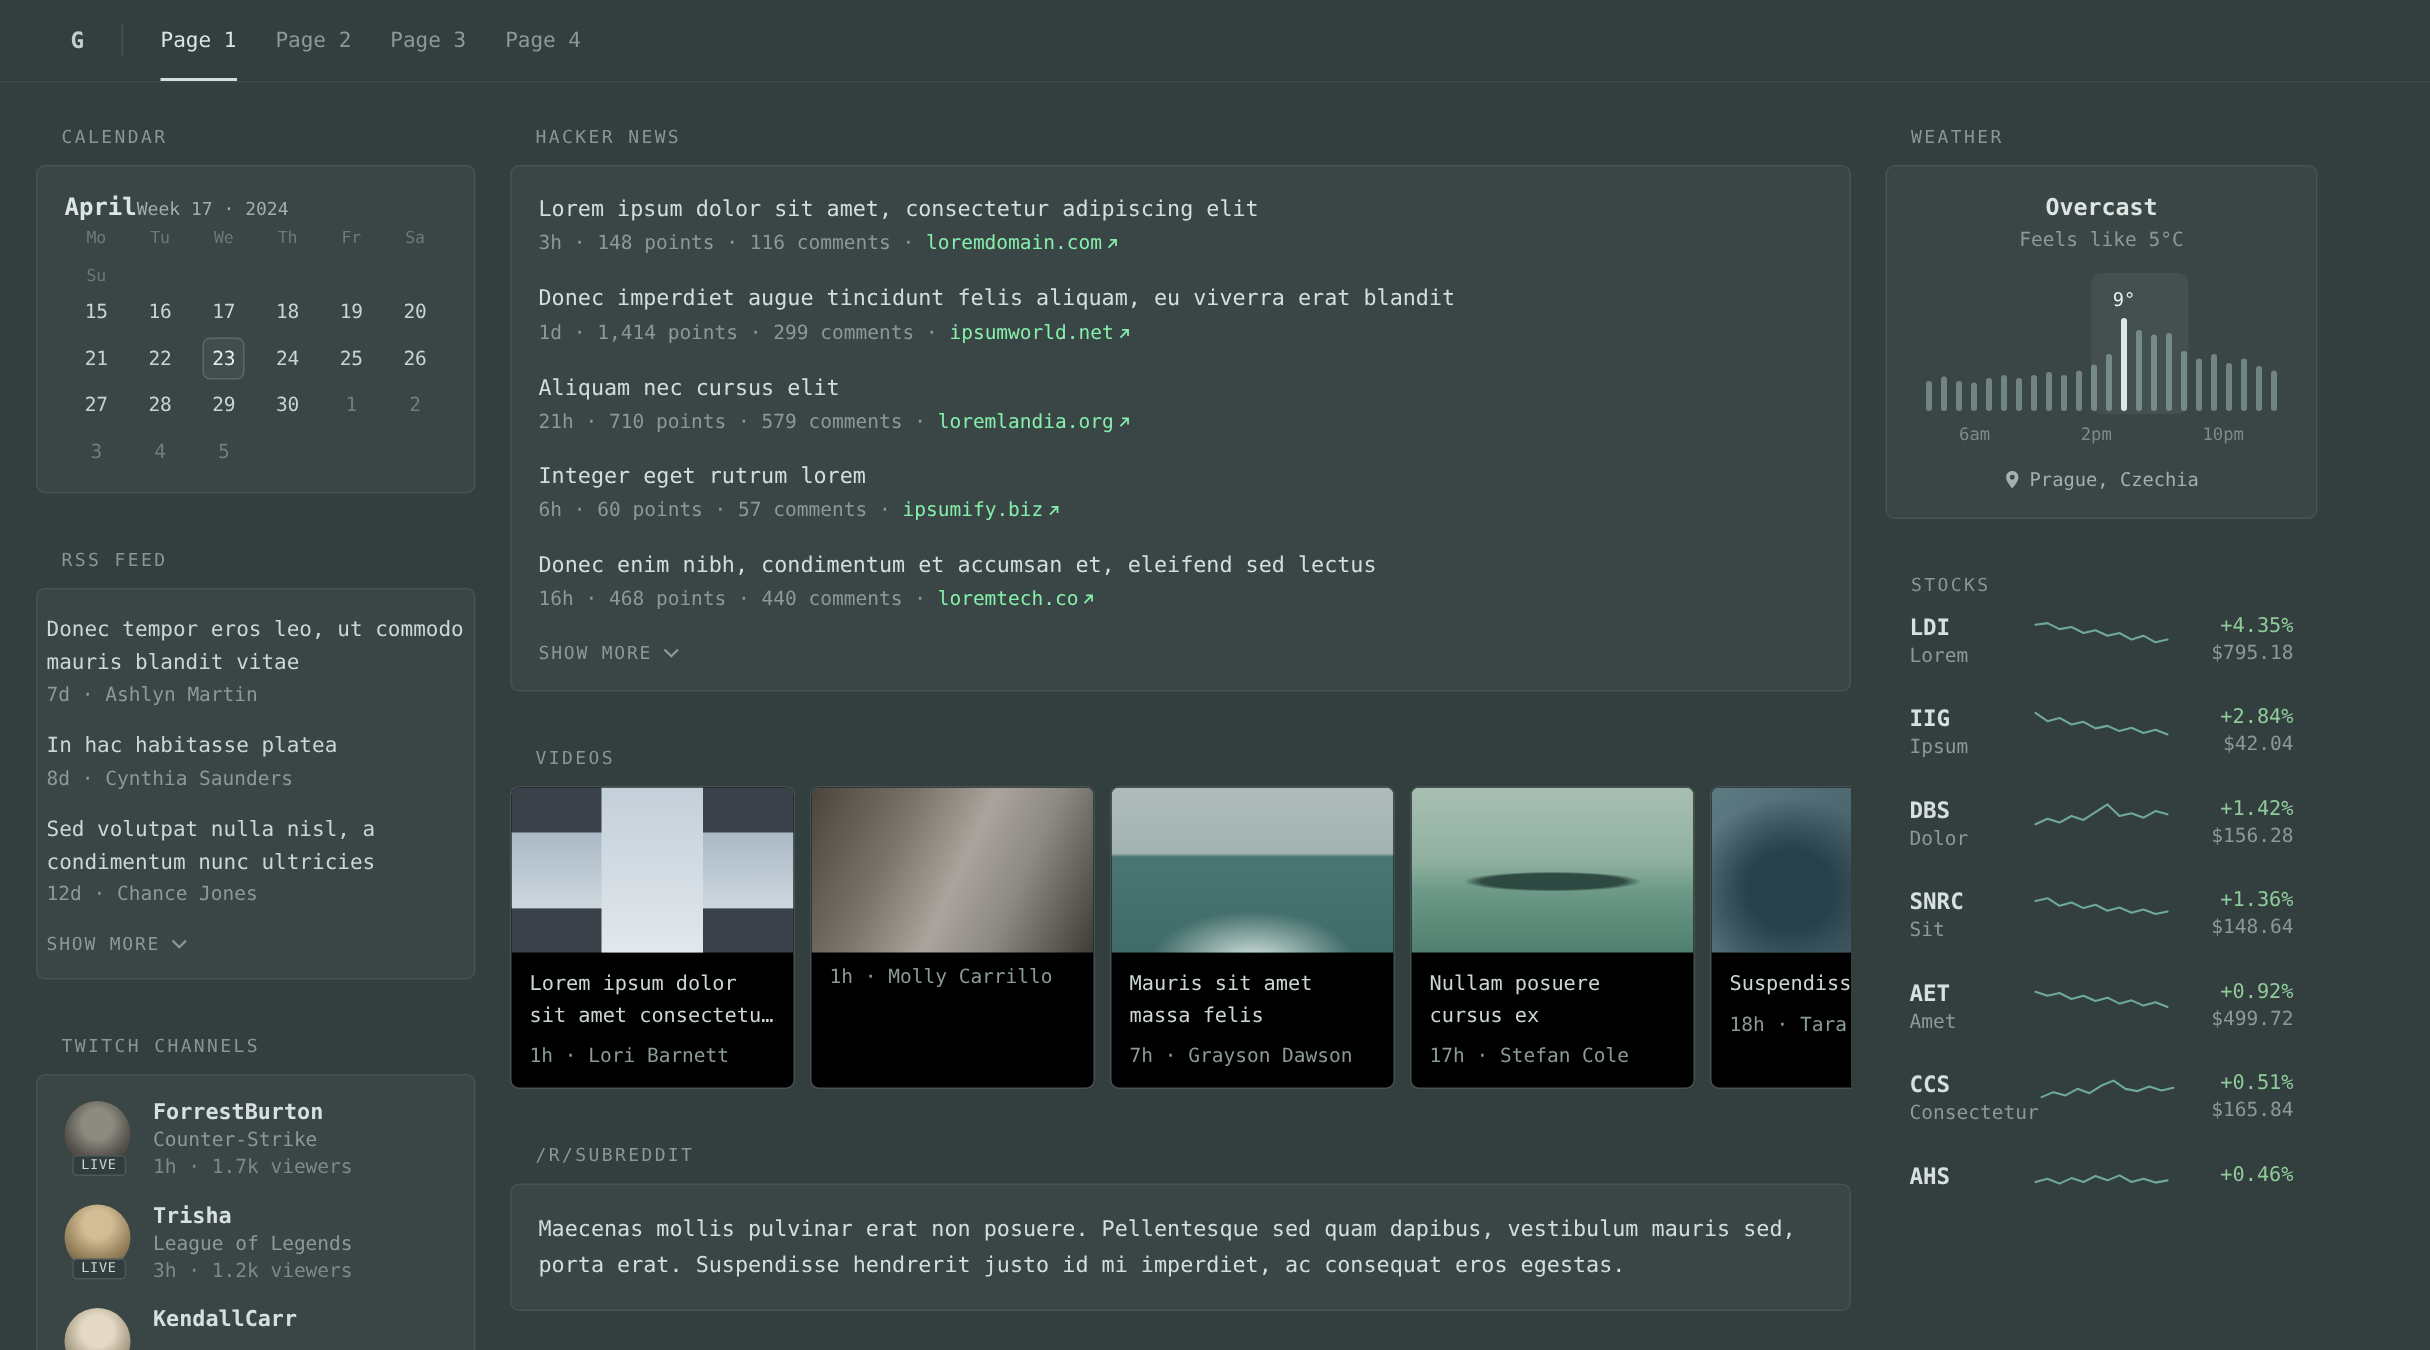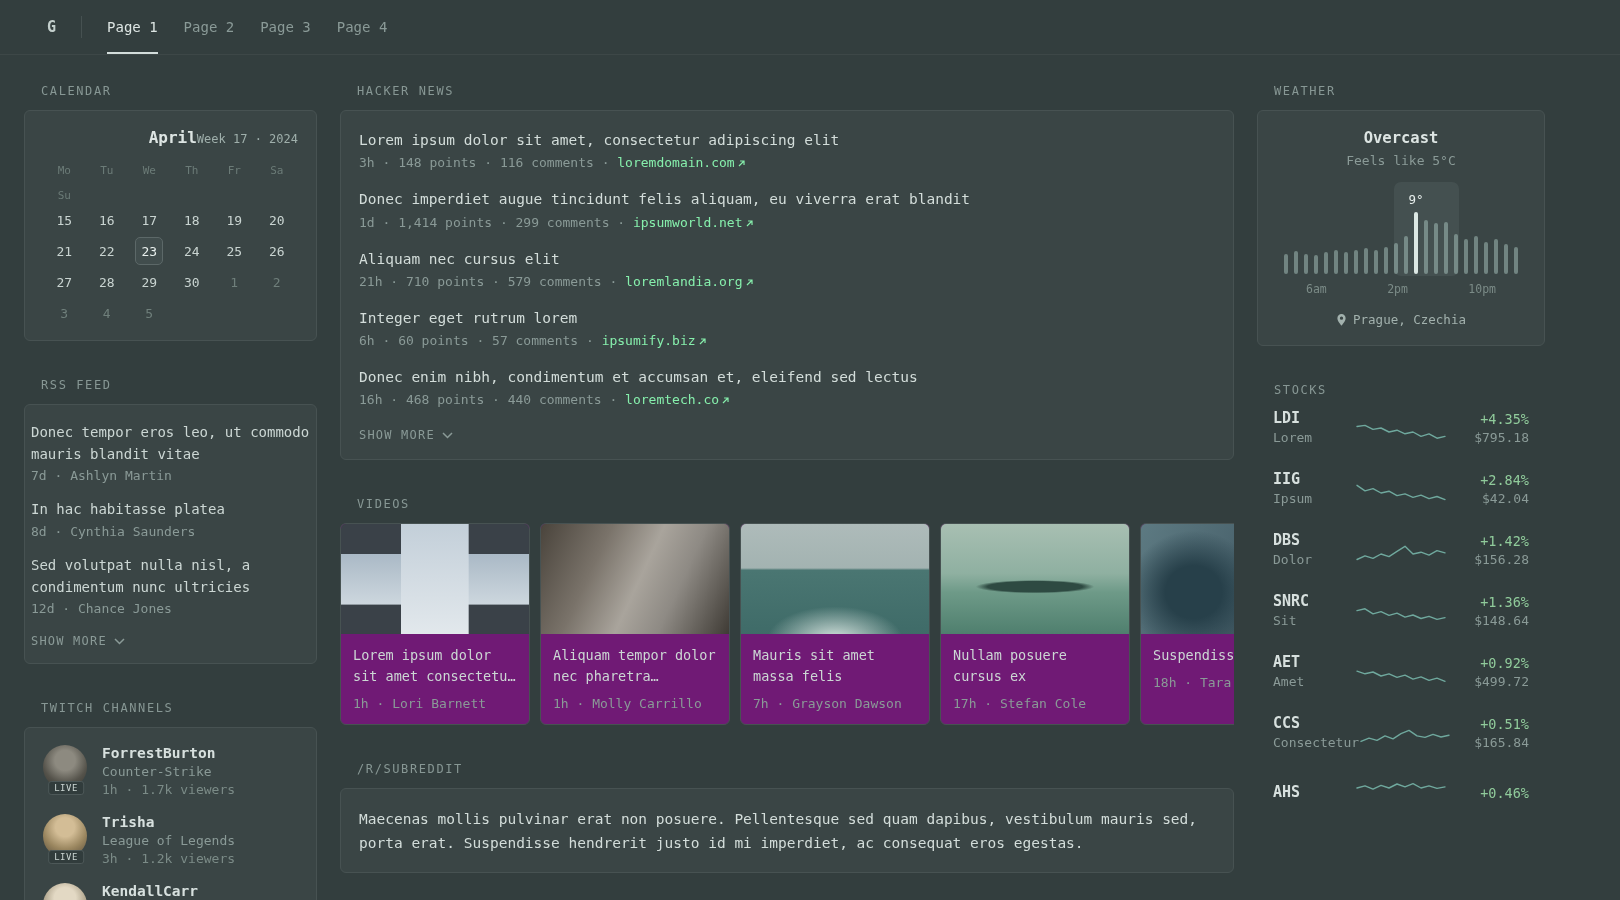--- a/index.html
+++ b/index.html
@@ -17,21 +17,21 @@
        border-bottom:2px solid transparent;border-top:2px solid transparent;cursor:pointer}
   .tab.active{color:#dde5e3;border-bottom-color:#d3dddb}
   
   .main{display:grid;grid-template-columns:293px 894px 288px;column-gap:23px;padding:29px 75px 0 24px;align-items:start}
   .widget{margin-bottom:37px}
   .widget-title{font-size:12px;letter-spacing:1.6px;color:#879794;margin:0 0 12px 17px}
   .card{background:#3a4545;border:1px solid #475252;border-radius:6px}
   .meta{font-size:13px;color:#8a9a97}
   
   .cal-card{padding:17px 18px 13px}
-  .cal-head{display:flex;justify-content:flex-end;align-items:baseline;margin-bottom:12px}
+  .cal-head{display:flex;justify-content:flex-start;align-items:baseline;}
   .cal-month{font-size:16px;font-weight:bold;color:#dde5e3}
   .cal-week{font-size:12px;color:#9fafab}
   .cal-grid{display:grid;grid-template-columns:repeat(6,1fr);row-gap:3px}
   .cal-dow{justify-self:center;width:28px;height:22px;display:flex;align-items:center;justify-content:center;font-size:11px;color:#6b7b77}
   .cal-day{justify-self:center;width:28px;height:28px;display:flex;align-items:center;justify-content:center;
            font-size:13px;color:#c9d4d1;border-radius:5px;border:1px solid transparent}
   .cal-day.is-muted{color:#6f7f7b}
   .cal-day.is-selected{background:#414d4d;border-color:#5c6868;color:#e8efed}
   
   .rss-card{padding:17px 6px 15px}
@@ -58,21 +58,21 @@
   
   .hn-card{padding:19px 18px 17px}
   .hn-item{margin-bottom:19px}
   .hn-title{font-size:14.5px;color:#d3ddd:aa;color:#d3dddা}
   .hn-title{font-size:14.5px;color:#d3ddda;line-height:1.4;cursor:pointer}
   .hn-item .meta{margin-top:5px}
   .domain-link{color:#86efac;text-decoration:none;cursor:pointer}
   .domain-link svg{margin-left:2px;vertical-align:-1px}
   
   .videos-row{display:flex;gap:10px;overflow:hidden}
-  .video-card{width:190px;flex:0 0 190px;background:#701a75;border:1px solid #475252;border-radius:6px;overflow:hidden;cursor:pointer}
+  .video-card{width:190px;flex:0 0 190px;background:#000000;border:1px solid #475252;border-radius:6px;overflow:hidden;cursor:pointer}
   .thumb{height:110px}
   .thumb-1{background:
       linear-gradient(180deg,#c3cfd9,#e2e8ec) no-repeat center/36% 100%,
       linear-gradient(180deg,#aab9c6,#cdd7de) no-repeat center/100% 46%,
       #3a4148}
   .thumb-2{background:linear-gradient(115deg,#4a443c 0%,#7a736a 30%,#a9a49c 52%,#8e8a84 70%,#3f3b35 100%)}
   .thumb-3{background:
       radial-gradient(ellipse 60% 50% at 50% 105%, #d6e4df 0%, rgba(214,228,223,0) 60%),
       linear-gradient(180deg,#aebbba 0%,#a3b3b1 40%,#4a7672 42%,#3f6b68 100%)}
   .thumb-4{background:
@@ -95,21 +95,21 @@
            margin:26px 6px 0;padding:0 4px}
   .w-highlight{position:absolute;left:47%;width:27%;top:-12px;bottom:-2px;background:rgba(214,230,225,.07);border-radius:7px}
   .wb-col{position:relative;width:4px;display:flex;align-items:flex-end;z-index:1}
   .wb-bar{width:4px;border-radius:2px;background:rgba(168,196,190,.5)}
   .wb-bar.is-now{background:#dce8e4}
   .wb-temp{position:absolute;left:50%;transform:translateX(-50%);font-size:12.5px;color:#e8efed;white-space:nowrap}
   .w-times{display:flex;justify-content:space-between;padding:0 32px;margin-top:8px;font-size:11.5px;color:#7b8b87}
   .w-location{display:flex;align-items:center;justify-content:center;gap:6px;margin-top:16px;font-size:12.5px;color:#a2b1ad;cursor:pointer}
   .pin{display:inline-flex;color:#a2b1ad}
   
-  .stock-row{display:flex;align-items:flex-end;padding:0 16px;margin-bottom:25px;cursor:pointer}
+  .stock-row{display:flex;align-items:flex-start;padding:0 16px;margin-bottom:25px;cursor:pointer}
   .stock-left{width:92px}
   .stock-ticker{font-size:15px;font-weight:bold;color:#d7e0de}
   .stock-name{margin-top:3px}
   .stock-spark{flex:1;display:flex;justify-content:center}
   .stock-right{width:92px;text-align:right}
   .stock-change{font-size:13.5px}
   .stock-change.up{color:#90cb9b}
   .stock-change.down{color:#e07b72}
   .stock-price{margin-top:3px}
 </style>
@@ -292,21 +292,20 @@
     <section class="widget">
       <div class="widget-title">VIDEOS</div>
       <div class="videos-row">
           <div class="video-card">
             <div class="thumb thumb-1"></div>
             <div class="video-title">Lorem ipsum dolor sit amet consectetu…</div>
             <div class="meta video-meta">1h · Lori Barnett</div>
           </div>
           <div class="video-card">
             <div class="thumb thumb-2"></div>
-            <div class="video-title">Aliquam tempor dolor nec pharetra…</div>
             <div class="meta video-meta">1h · Molly Carrillo</div>
           </div>
           <div class="video-card">
             <div class="thumb thumb-3"></div>
             <div class="video-title">Mauris sit amet massa felis</div>
             <div class="meta video-meta">7h · Grayson Dawson</div>
           </div>
           <div class="video-card">
             <div class="thumb thumb-4"></div>
             <div class="video-title">Nullam posuere cursus ex</div>

